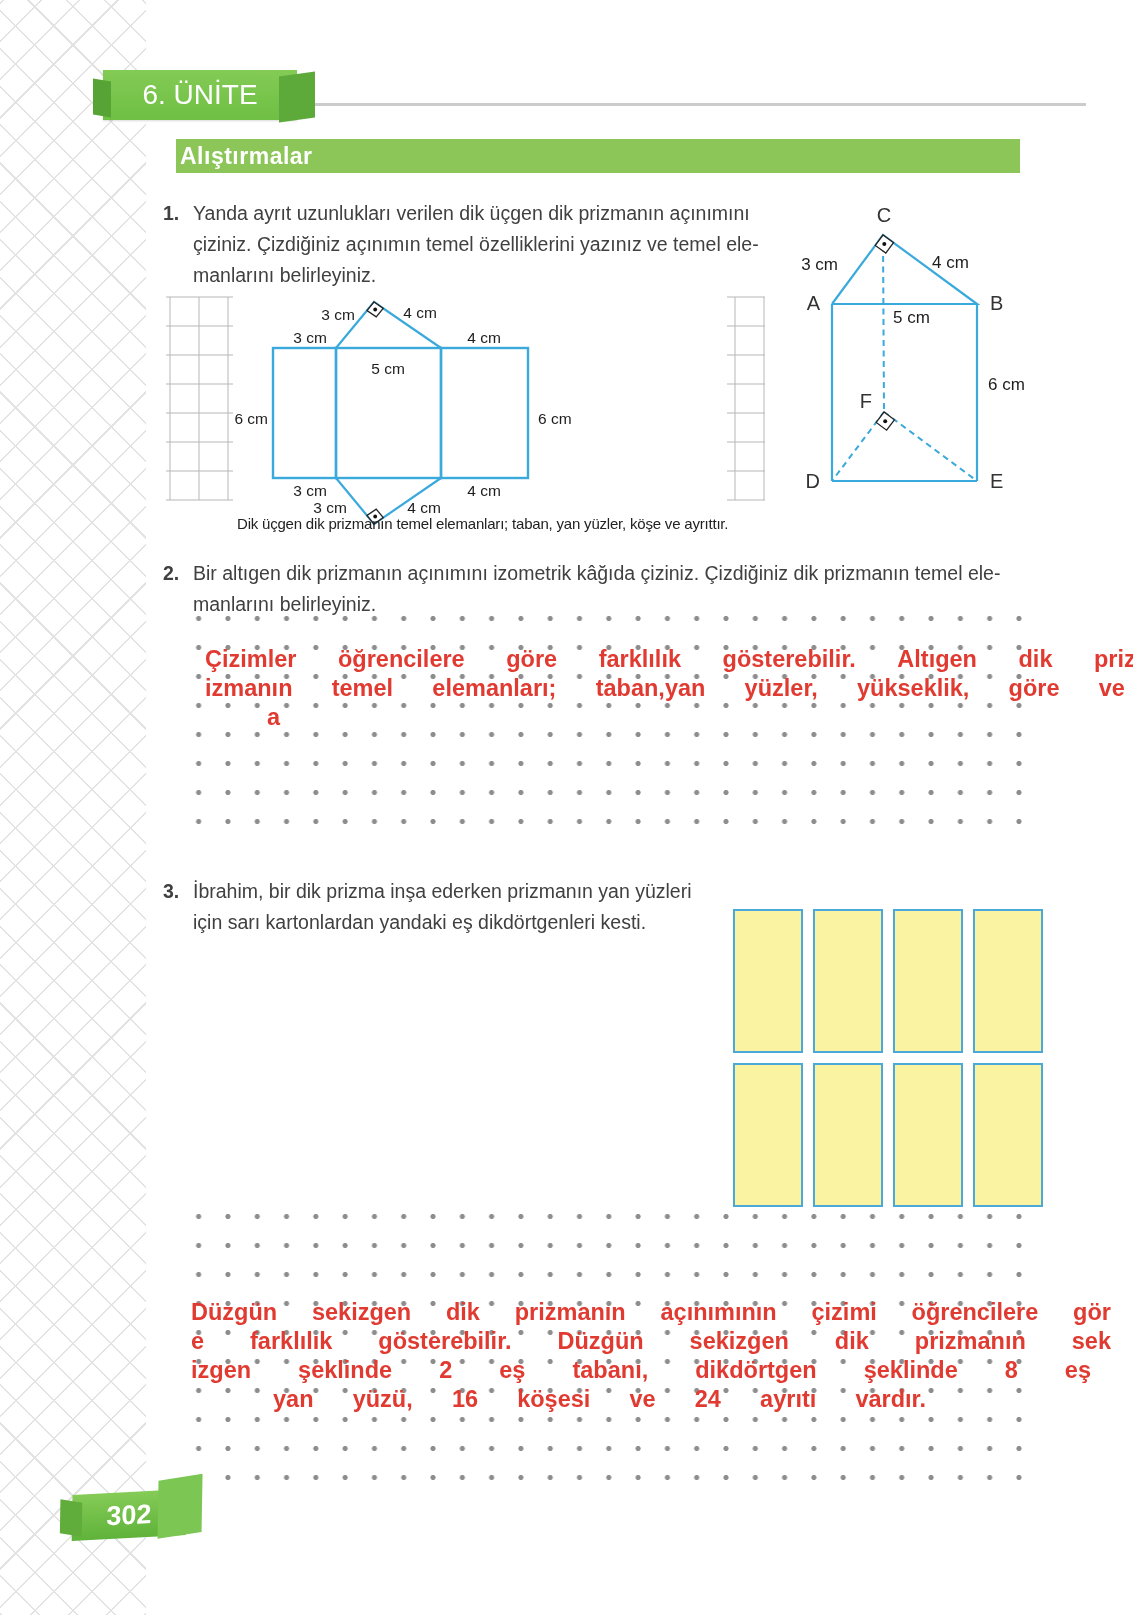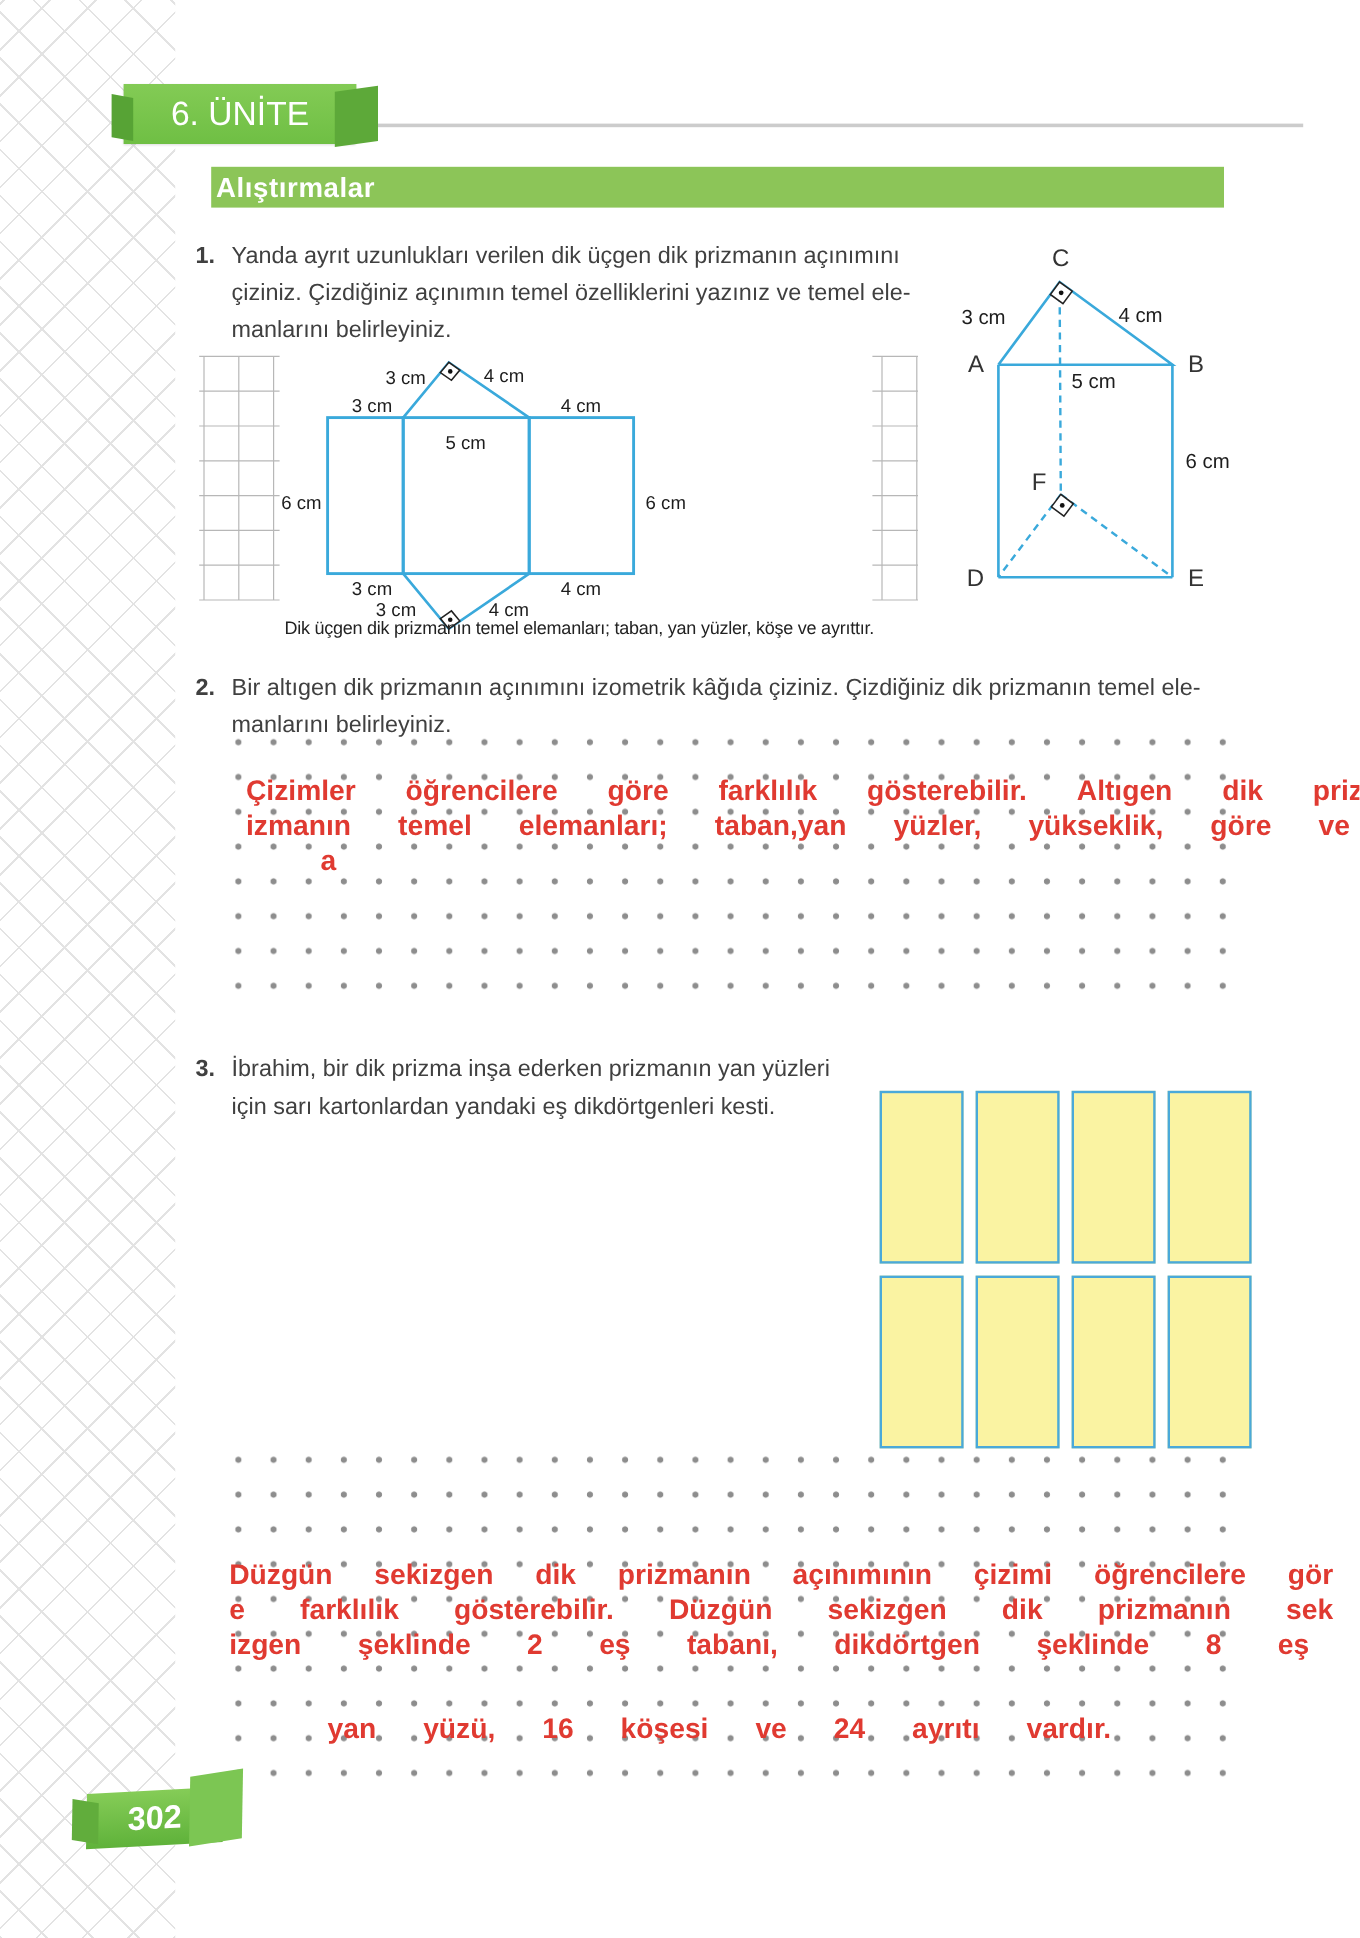--- a/index.html
+++ b/index.html
@@ -74,21 +74,21 @@
     display:flex; justify-content:space-between;
     color:var(--answer-red,#e03a31); font-weight:bold; font-size:23.5px; line-height:29px;
     white-space:nowrap;
   }
   .r1l1{width:1000px;}
   .r1l2{width:920px;}
   .r1l3{width:40px; margin-left:62px;}
   .r2l1{width:920px;}
   .r2l2{width:920px;}
   .r2l3{width:900px;}
-  .r2l4{width:653px; margin-left:82px;margin-top:41px;}
+  .r2l4{width:653px; margin-left:82px;}
   
   .cards{
     position:absolute; left:733px; top:909px;
     display:grid; grid-template-columns:repeat(4,70px); grid-template-rows:144px 144px; gap:10px;
   }
   .card{
     background:var(--card-yellow,#faf3a2);
     border:2px solid var(--card-border,#4aa9d9); box-sizing:border-box;
   }
   

